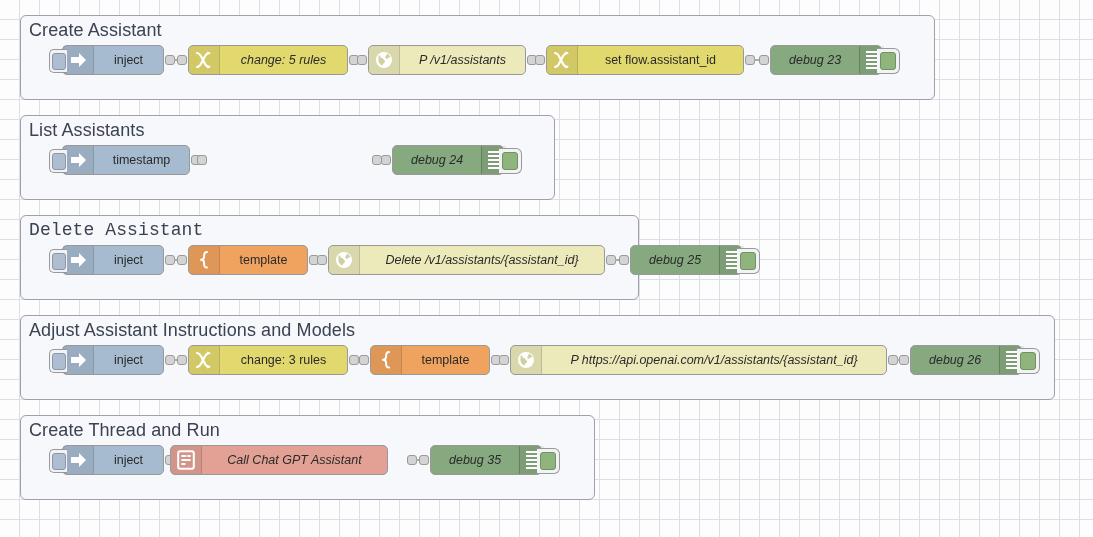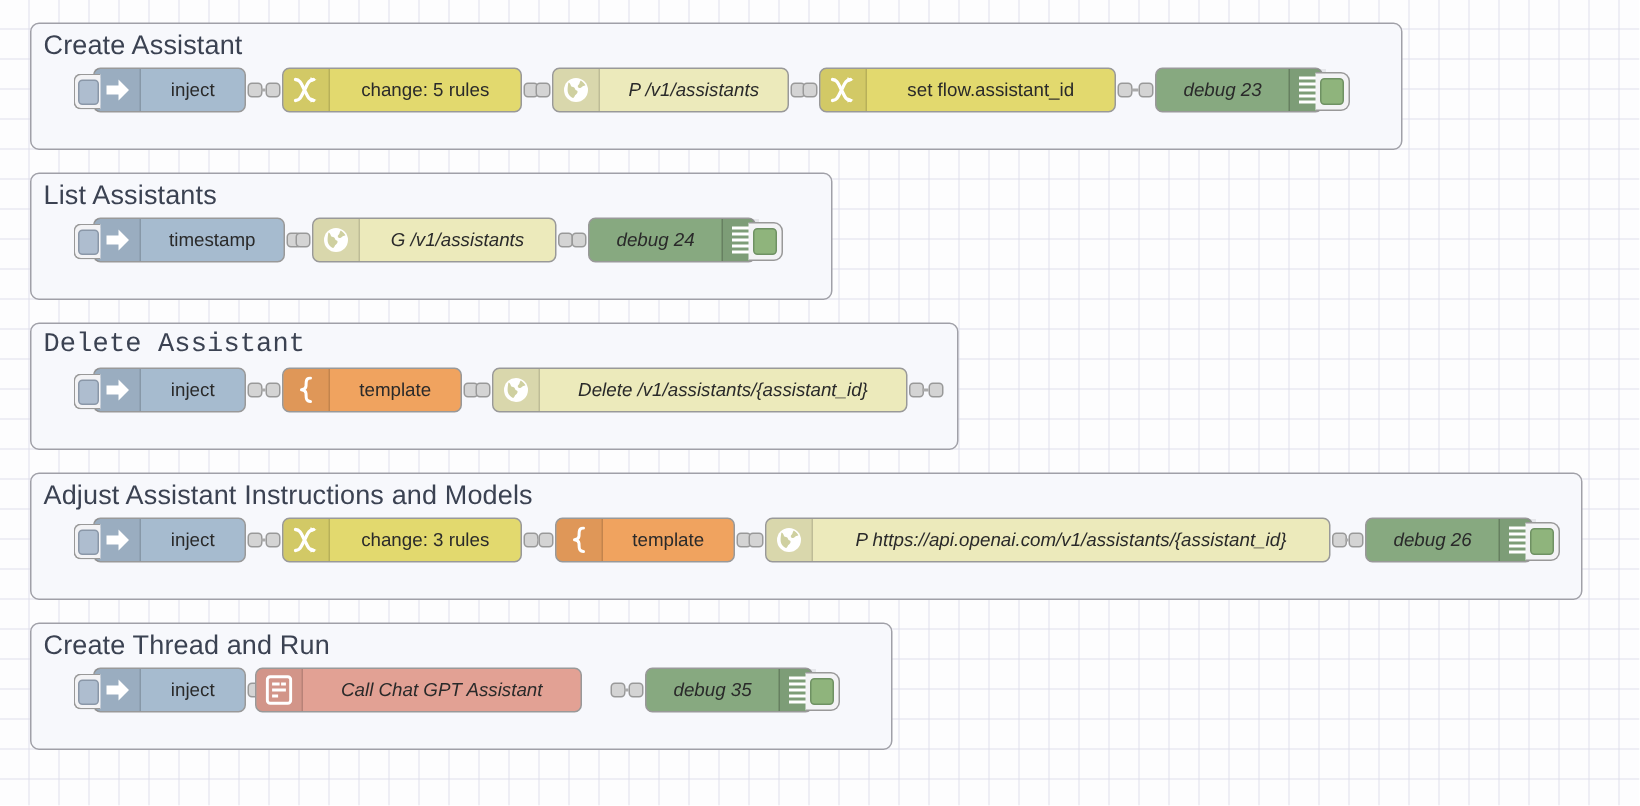--- a/index.html
+++ b/index.html
@@ -191,21 +191,21 @@
       <div class="inject-btn">
         <i></i>
       </div>
       <div class="node-icon">
         <svg class="ic" width="19" height="16" viewBox="0 0 19 16" xmlns="http://www.w3.org/2000/svg">
           <path d="M2 5 h8 V1 l7 7 -7 7 v-4 H2 Z" fill="#ffffff"></path>
         </svg>
       </div>
       <div class="node-label">inject</div>
     </div>
-    <div class="node c-change" style="left: 188px; top: 45px; width: 160px;">
+    <div class="node c-change" style="left: 188px; top: 45px; width: 160px; font-style: italic;">
       <div class="node-icon">
         <svg class="ic" width="18" height="18" viewBox="0 0 18 18" xmlns="http://www.w3.org/2000/svg">
           <path d="M2 2 C5 2 6 5 8 9 C10 13 11 16 14 16" stroke="#ffffff" stroke-width="2.2" fill="none" stroke-linecap="round"></path>
           <path d="M2 16 C5 16 6 13 8 9 C10 5 11 2 14 2" stroke="#ffffff" stroke-width="2.2" fill="none" stroke-linecap="round"></path>
           <path d="M12 0.5 L16 2.2 L12 4" fill="#ffffff"></path>
           <path d="M12 13.8 L16 15.6 L12 17.4" fill="#ffffff"></path>
         </svg>
       </div>
       <div class="node-label">change: 5 rules</div>
     </div>
@@ -255,30 +255,20 @@
     <div class="node c-inject" style="left: 62px; top: 145px; width: 128px; overflow: visible;">
       <div class="inject-btn">
         <i></i>
       </div>
       <div class="node-icon">
         <svg class="ic" width="19" height="16" viewBox="0 0 19 16" xmlns="http://www.w3.org/2000/svg">
           <path d="M2 5 h8 V1 l7 7 -7 7 v-4 H2 Z" fill="#ffffff"></path>
         </svg>
       </div>
       <div class="node-label">timestamp</div>
-    </div>
-    <div class="node c-http" style="left: 208px; top: 145px; width: 163px;">
-      <div class="node-icon">
-        <svg class="ic" width="18" height="18" viewBox="0 0 18 18" xmlns="http://www.w3.org/2000/svg">
-          <circle cx="9" cy="9" r="8" fill="#ffffff"></circle>
-          <path d="M4 4 c2 1 1 3 3 3 c1.5 0 1 2 2.5 2.4 c1 0.3 0.5 2 -0.5 2.6 c-1 0.6 -1 2 -2 2.4 C5 13.6 3.4 11.5 3.4 9 c0 -1.9 0.3 -3.7 0.6 -5 Z" fill="#cfd0a0"></path>
-          <path d="M12.2 2.6 c1.6 0.9 2.7 2.4 3.1 3.3 c-0.9 0.5 -2 0.5 -2.6 1.3 c-0.7 1 -2.3 0.4 -2.5 -0.6 c-0.2 -1 0.9 -1.2 1.1 -2 c0.2 -0.8 0.3 -1.4 0.9 -2 Z" fill="#cfd0a0"></path>
-        </svg>
-      </div>
-      <div class="node-label italic">G /v1/assistants</div>
     </div>
     <div class="node c-debug" style="left: 392px; top: 145px; width: 112px; overflow: visible;">
       <div class="node-label italic">debug 24</div>
       <div class="debug-bars">
         <span></span>
         <span></span>
         <span></span>
         <span></span>
         <span></span>
       </div>
@@ -319,20 +309,33 @@
     </div>
     <div class="node c-http" style="left: 328px; top: 245px; width: 277px;">
       <div class="node-icon">
         <svg class="ic" width="18" height="18" viewBox="0 0 18 18" xmlns="http://www.w3.org/2000/svg">
           <circle cx="9" cy="9" r="8" fill="#ffffff"></circle>
           <path d="M4 4 c2 1 1 3 3 3 c1.5 0 1 2 2.5 2.4 c1 0.3 0.5 2 -0.5 2.6 c-1 0.6 -1 2 -2 2.4 C5 13.6 3.4 11.5 3.4 9 c0 -1.9 0.3 -3.7 0.6 -5 Z" fill="#cfd0a0"></path>
           <path d="M12.2 2.6 c1.6 0.9 2.7 2.4 3.1 3.3 c-0.9 0.5 -2 0.5 -2.6 1.3 c-0.7 1 -2.3 0.4 -2.5 -0.6 c-0.2 -1 0.9 -1.2 1.1 -2 c0.2 -0.8 0.3 -1.4 0.9 -2 Z" fill="#cfd0a0"></path>
         </svg>
       </div>
       <div class="node-label italic">Delete /v1/assistants/{assistant_id}</div>
+    </div>
+    <div class="node c-debug" style="left: 630px; top: 245px; width: 112px; overflow: visible;">
+      <div class="node-label italic">debug 25</div>
+      <div class="debug-bars">
+        <span></span>
+        <span></span>
+        <span></span>
+        <span></span>
+        <span></span>
+      </div>
+      <div class="debug-btn">
+        <i></i>
+      </div>
     </div>
     <div class="group" style="left: 20px; top: 315px; width: 1035px; height: 85px;">
       <div class="group-title">Adjust Assistant Instructions and Models</div>
     </div>
     <div class="port" style="left: 165px; top: 355px;"></div>
     <div class="port" style="left: 177px; top: 355px;"></div>
     <div class="wire" style="left: 174px; top: 359px; width: 3px;"></div>
     <div class="port" style="left: 349px; top: 355px;"></div>
     <div class="port" style="left: 359px; top: 355px;"></div>
     <div class="wire" style="left: 358px; top: 359px; width: 1px;"></div>

